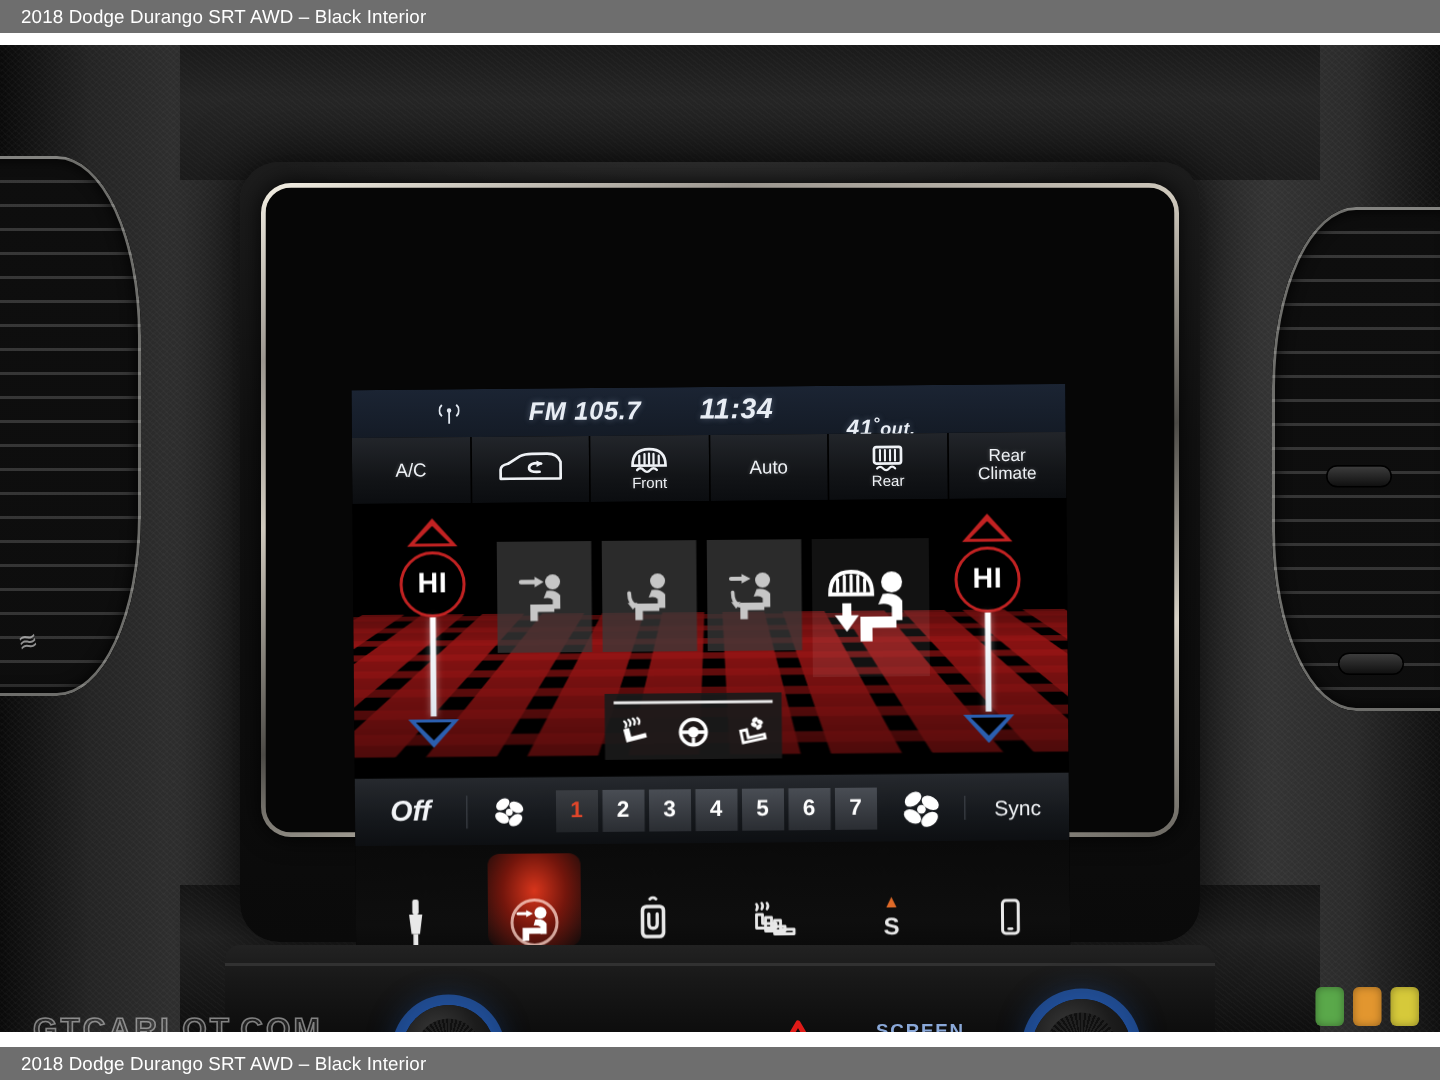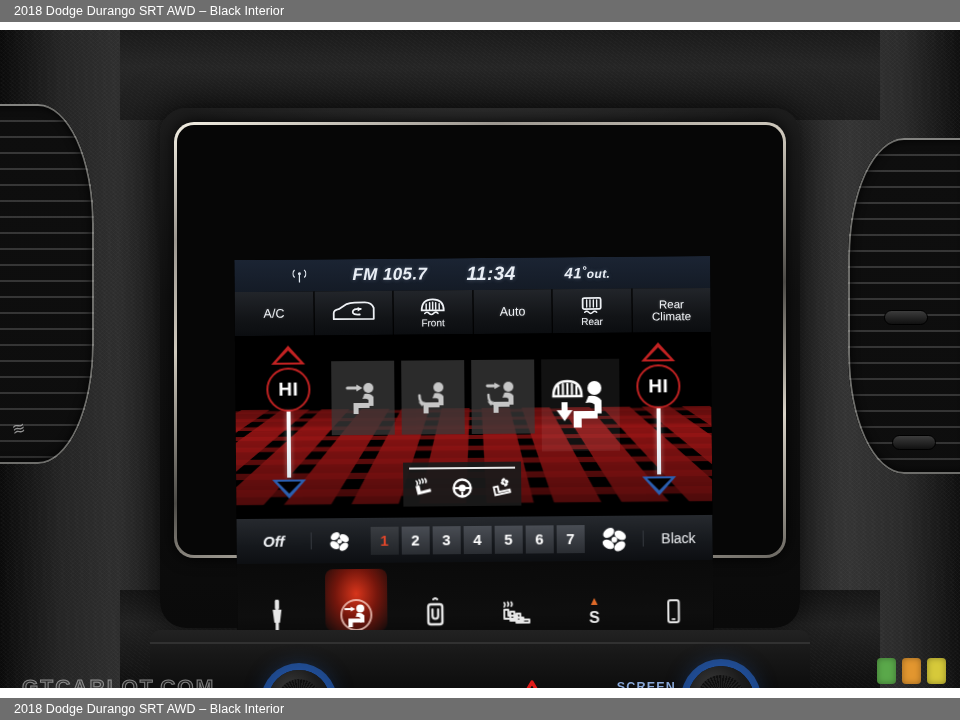--- a/index.html
+++ b/index.html
@@ -141,21 +141,21 @@
     position:absolute; left:0; top:0; width:476px; height:32px;
     background:linear-gradient(180deg,#1b2433,#141b26);
     display:flex; align-items:center;
     color:#e9eef5;
   }
   .sb-item{ font-style:italic; font-weight:bold; font-size:17px; letter-spacing:.4px;
     text-shadow:0 0 4px rgba(180,200,230,.35); }
   #sb-radio-icon{ position:absolute; left:58px; top:8px; width:14px; height:16px; }
   #sb-station{ position:absolute; left:78px; top:6px;margin-left:40px; }
   #sb-clock{ position:absolute; left:232px; top:5px; font-size:19px; }
-  #sb-temp{ position:absolute; left:330px; top:7px; font-size:15px; }
+  #sb-temp{ position:absolute; left:330px; top:20px; font-size:15px; }
   #sb-temp .sup{ font-size:11px; vertical-align:top; }
   #sb-temp .unit{ font-size:12px; }
 
   
   #top-row{
     position:absolute; left:0; top:32px; width:476px; height:44px;
     display:flex;
   }
   .top-btn{
     flex:1 1 0; position:relative;
@@ -278,21 +278,21 @@
 
   
   #fan-row{
     position:absolute; left:0; top:258px; width:476px; height:46px;
     display:flex; align-items:center;
     background:linear-gradient(180deg,#26292e 0%,#15181c 60%,#0d0f12 100%);
     border-top:1px solid #000;
   }
   #fan-off{
     width:82px; text-align:center; color:#f2f4f7;
-    font-size:15px; font-weight:bold; font-style:italic;
+    font-size:19px; font-weight:bold; font-style:italic;
     border-right:1px solid #35393f; cursor:pointer;
   }
   .fan-glyph{
     width:62px; display:flex; align-items:center; justify-content:center;
     cursor:pointer;
   }
   #fan-steps{
     flex:1 1 auto; display:flex; align-items:center; gap:3px; padding:0 2px;
   }
   .fan-step{
@@ -350,21 +350,21 @@
   }
   .knob::after{
     content:""; position:absolute; inset:9px; border-radius:50%;
     background:repeating-conic-gradient(#202020 0deg 4deg, #101010 4deg 8deg);
   }
   #knob-volume{ left:268px; top:640px; width:62px; height:62px; }
   #knob-tune{   left:688px; top:636px; width:66px; height:66px; }
 
   .hard-btn{
     position:absolute; color:#8aa8d8; font-size:12.5px; font-weight:bold;
-    letter-spacing:1.2px; text-align:right; line-height:14px;
+    letter-spacing:1.2px; text-align:left; line-height:14px;
     cursor:pointer;
   }
   #btn-screen-off{ left:584px; top:650px; width:92px; }
 
   #btn-hazard{
     position:absolute; left:500px; top:640px; width:64px; height:56px;
     display:flex; align-items:center; justify-content:center;
     cursor:pointer;
   }
 
@@ -623,21 +623,21 @@
             <g fill="#ffffff">
               <ellipse cx="10" cy="8" rx="6.2" ry="4.2" transform="rotate(-38 10 8)"></ellipse>
               <ellipse cx="21.5" cy="10.5" rx="6.2" ry="4.2" transform="rotate(32 21.5 10.5)"></ellipse>
               <ellipse cx="9.6" cy="19.5" rx="6.2" ry="4.2" transform="rotate(32 9.6 19.5)"></ellipse>
               <ellipse cx="21" cy="21.5" rx="6.2" ry="4.2" transform="rotate(-38 21 21.5)"></ellipse>
               <circle cx="15.6" cy="14.8" r="2.9"></circle>
             </g>
           </svg>
         </div>
 
-        <div id="fan-sync">Black</div>
+        <div id="fan-sync">Sync</div>
       </div>
 
       <div id="nav-bar">
 
 
         <div class="nav-item">
           <div class="nav-icon">
             <svg width="16" height="34" viewBox="0 0 16 34">
               <rect x="5.6" y="1" width="4.2" height="10" rx="1.4" fill="#e8e8e8"></rect>
               <path d="M3.4 11 L12.2 11 L10.6 24 L5 24 Z" fill="#e8e8e8"></path>

